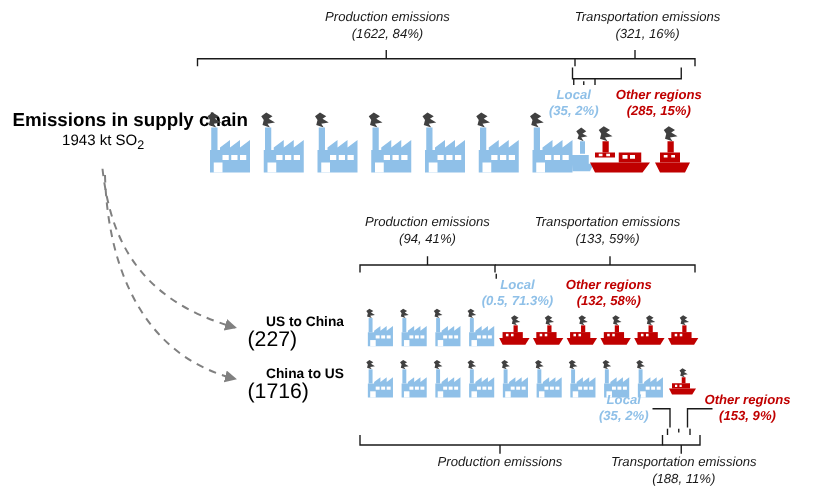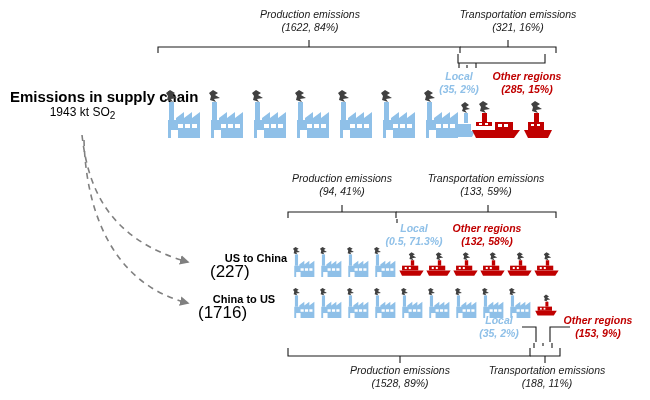--- a/index.html
+++ b/index.html
@@ -270,21 +270,21 @@
   <svg class="abs" style="left:0; top:0;" width="650" height="400">
     <g stroke="#1a1a1a" stroke-width="1.1" fill="none">
       <path d="M288,218 L288,212 L396,212 L396,218"></path>
       <path d="M342,212 L342,205"></path>
       <path d="M396,212 L556,212 L556,218"></path>
       <path d="M488,212 L488,205"></path>
       <path d="M397,219 L397,223"></path>
     </g>
   </svg>
 
-  <div class="abs" style="left:210px; top:252px; width:92px;">
+  <div class="abs" style="left:198px; top:252px; width:92px;">
     <div class="row-label">US to China</div>
     <div class="row-value">(227)</div>
   </div>
 
   <div class="icon-row" style="left:288px; top:244px;">
     <svg width="27" height="36" viewBox="0 0 43 52">
       <g fill="#404040">
           <path d="M12 2 l5 3 l-3 2 l5 3 l-6 1 l2 3 l-6 -2 l1 -4 l-2 -3z"></path>
         </g>
       <rect x="11" y="14" width="5" height="18" fill="#8FC0E8"></rect>
@@ -534,21 +534,20 @@
 
       <path d="M288,348 L288,356 L530,356 L530,348"></path>
       <path d="M400,356 L400,363"></path>
       <path d="M530,356 L560,356 L560,348"></path>
       <path d="M545,356 L545,363"></path>
     </g>
   </svg>
 
   <div class="abs ctr lbl" style="left:310px; top:364px; width:180px;">
     <div>Production emissions</div>
-    <div>(1528, 89%)</div>
   </div>
 
   <div class="abs ctr lbl" style="left:468px; top:364px; width:158px;">
     <div>Transportation emissions</div>
     <div>(188, 11%)</div>
   </div>
 
 </div>
 
 </body></html>

